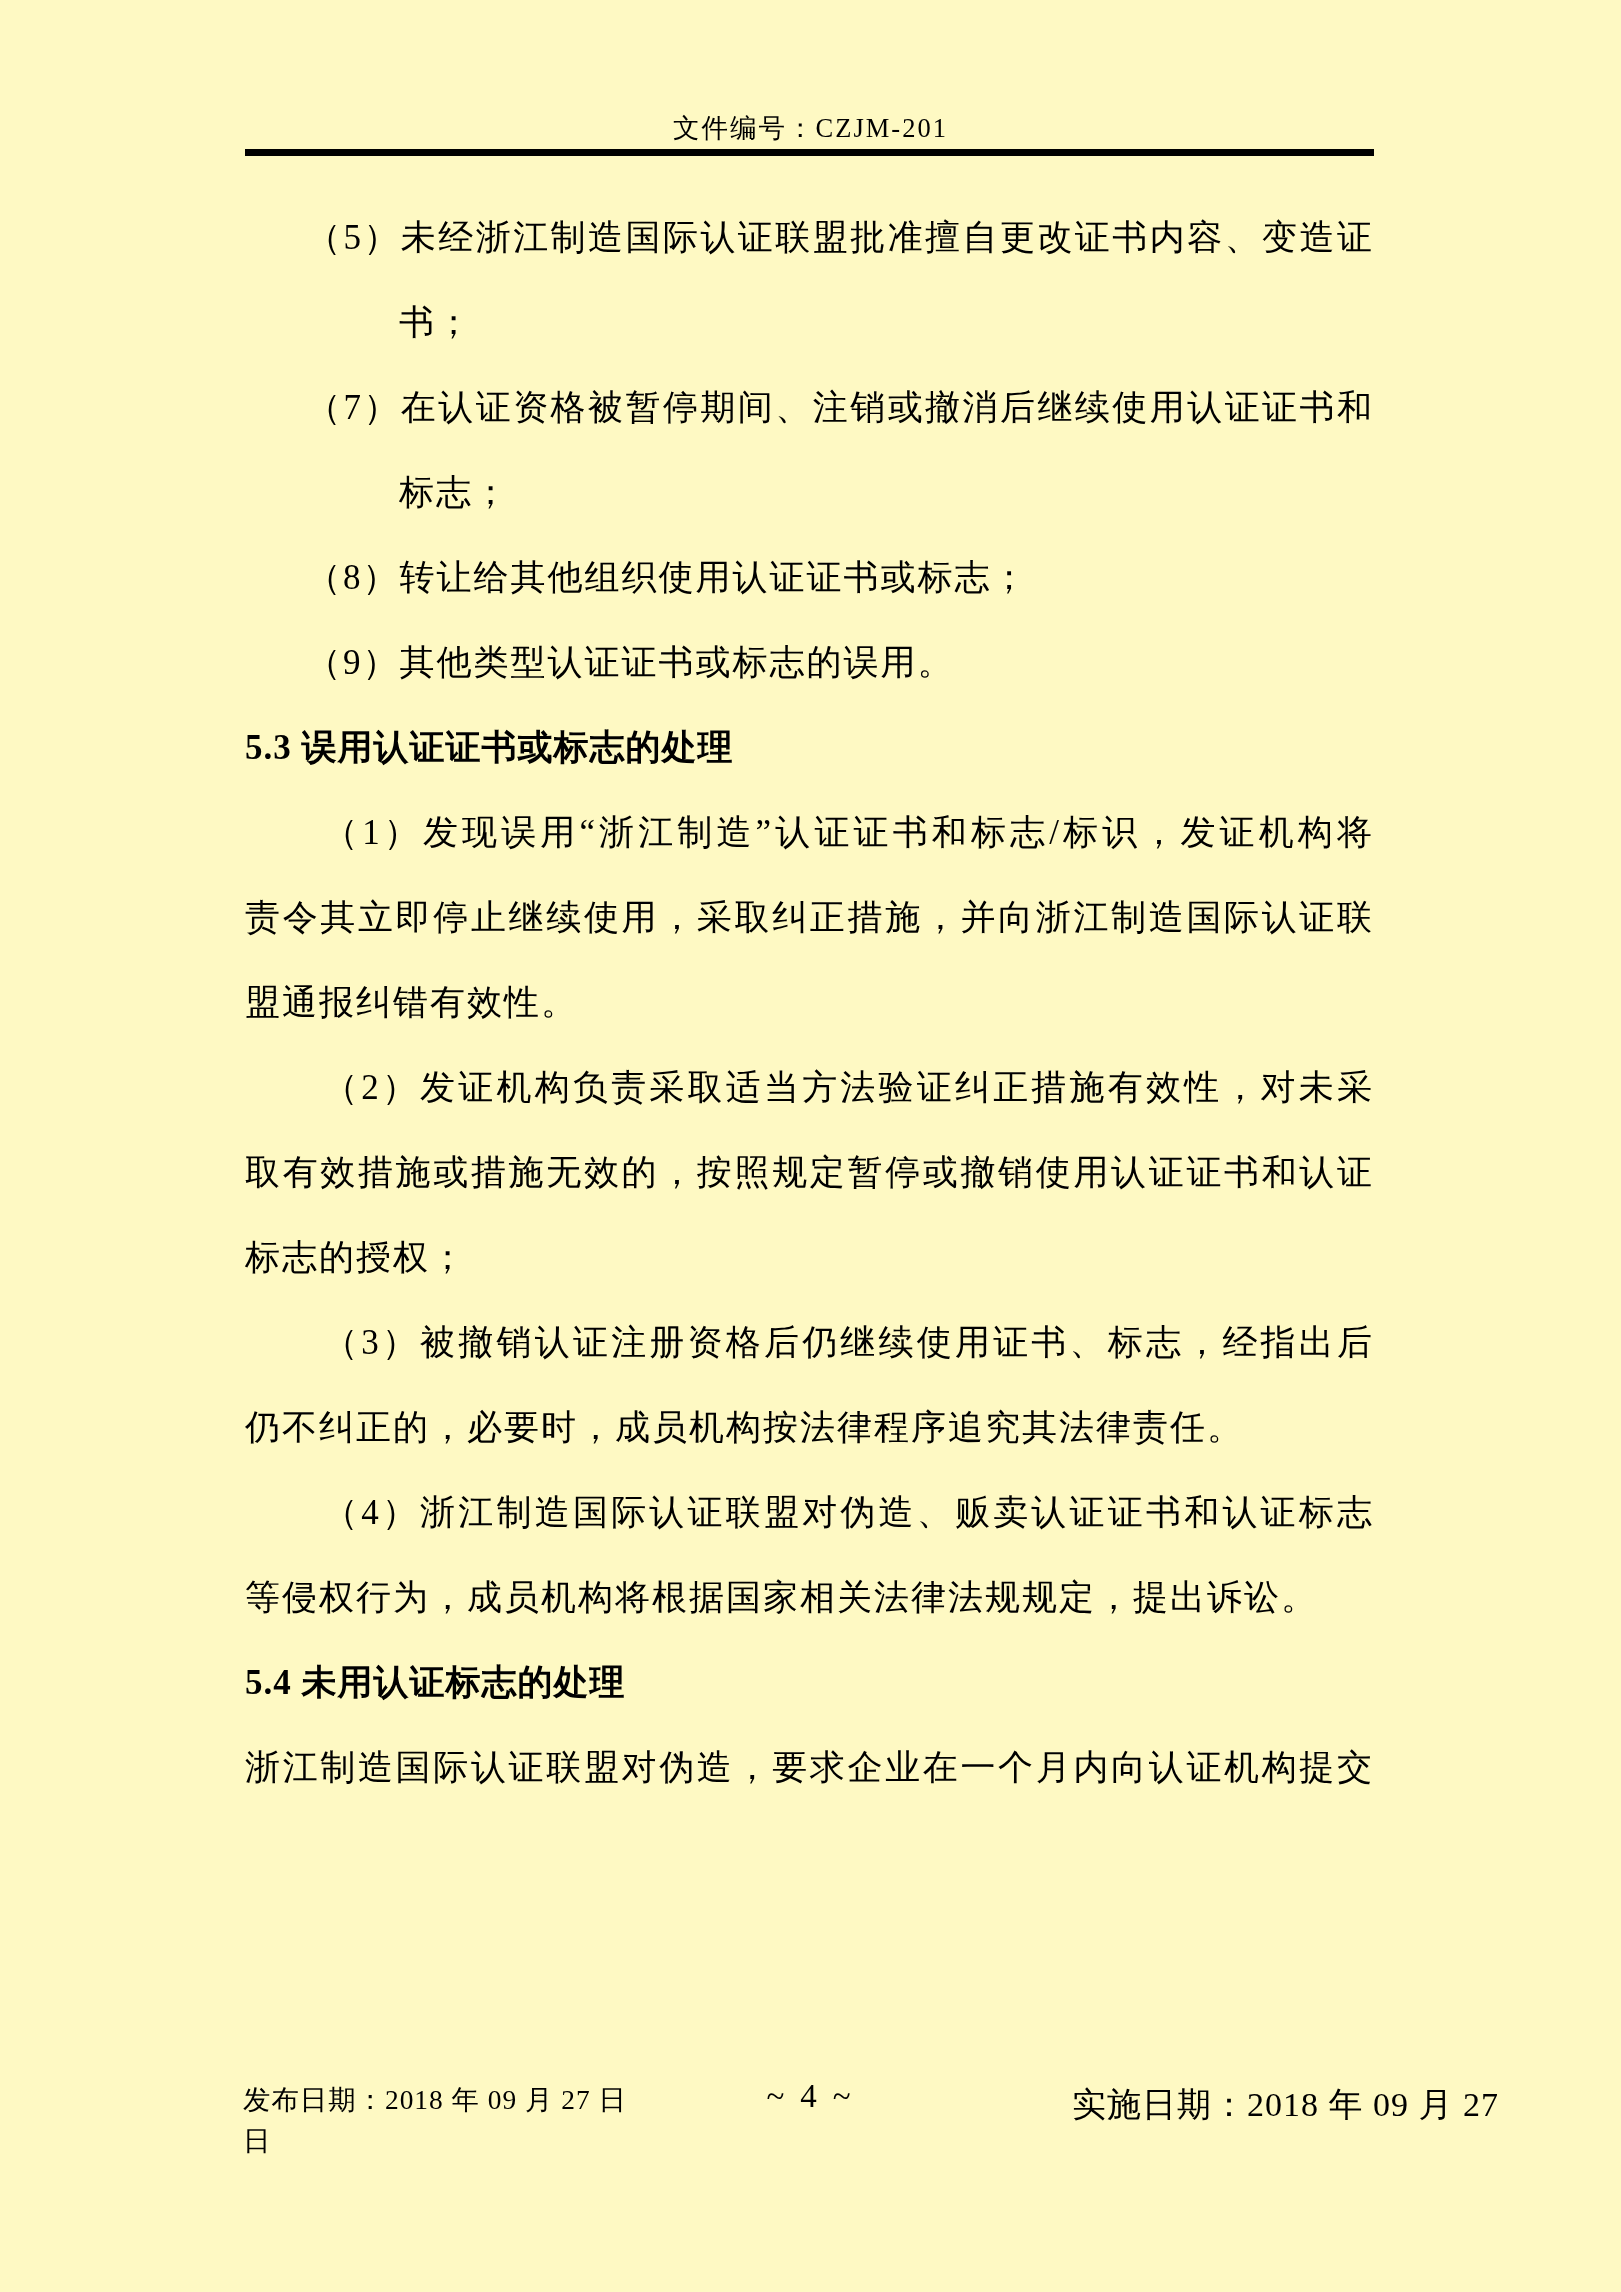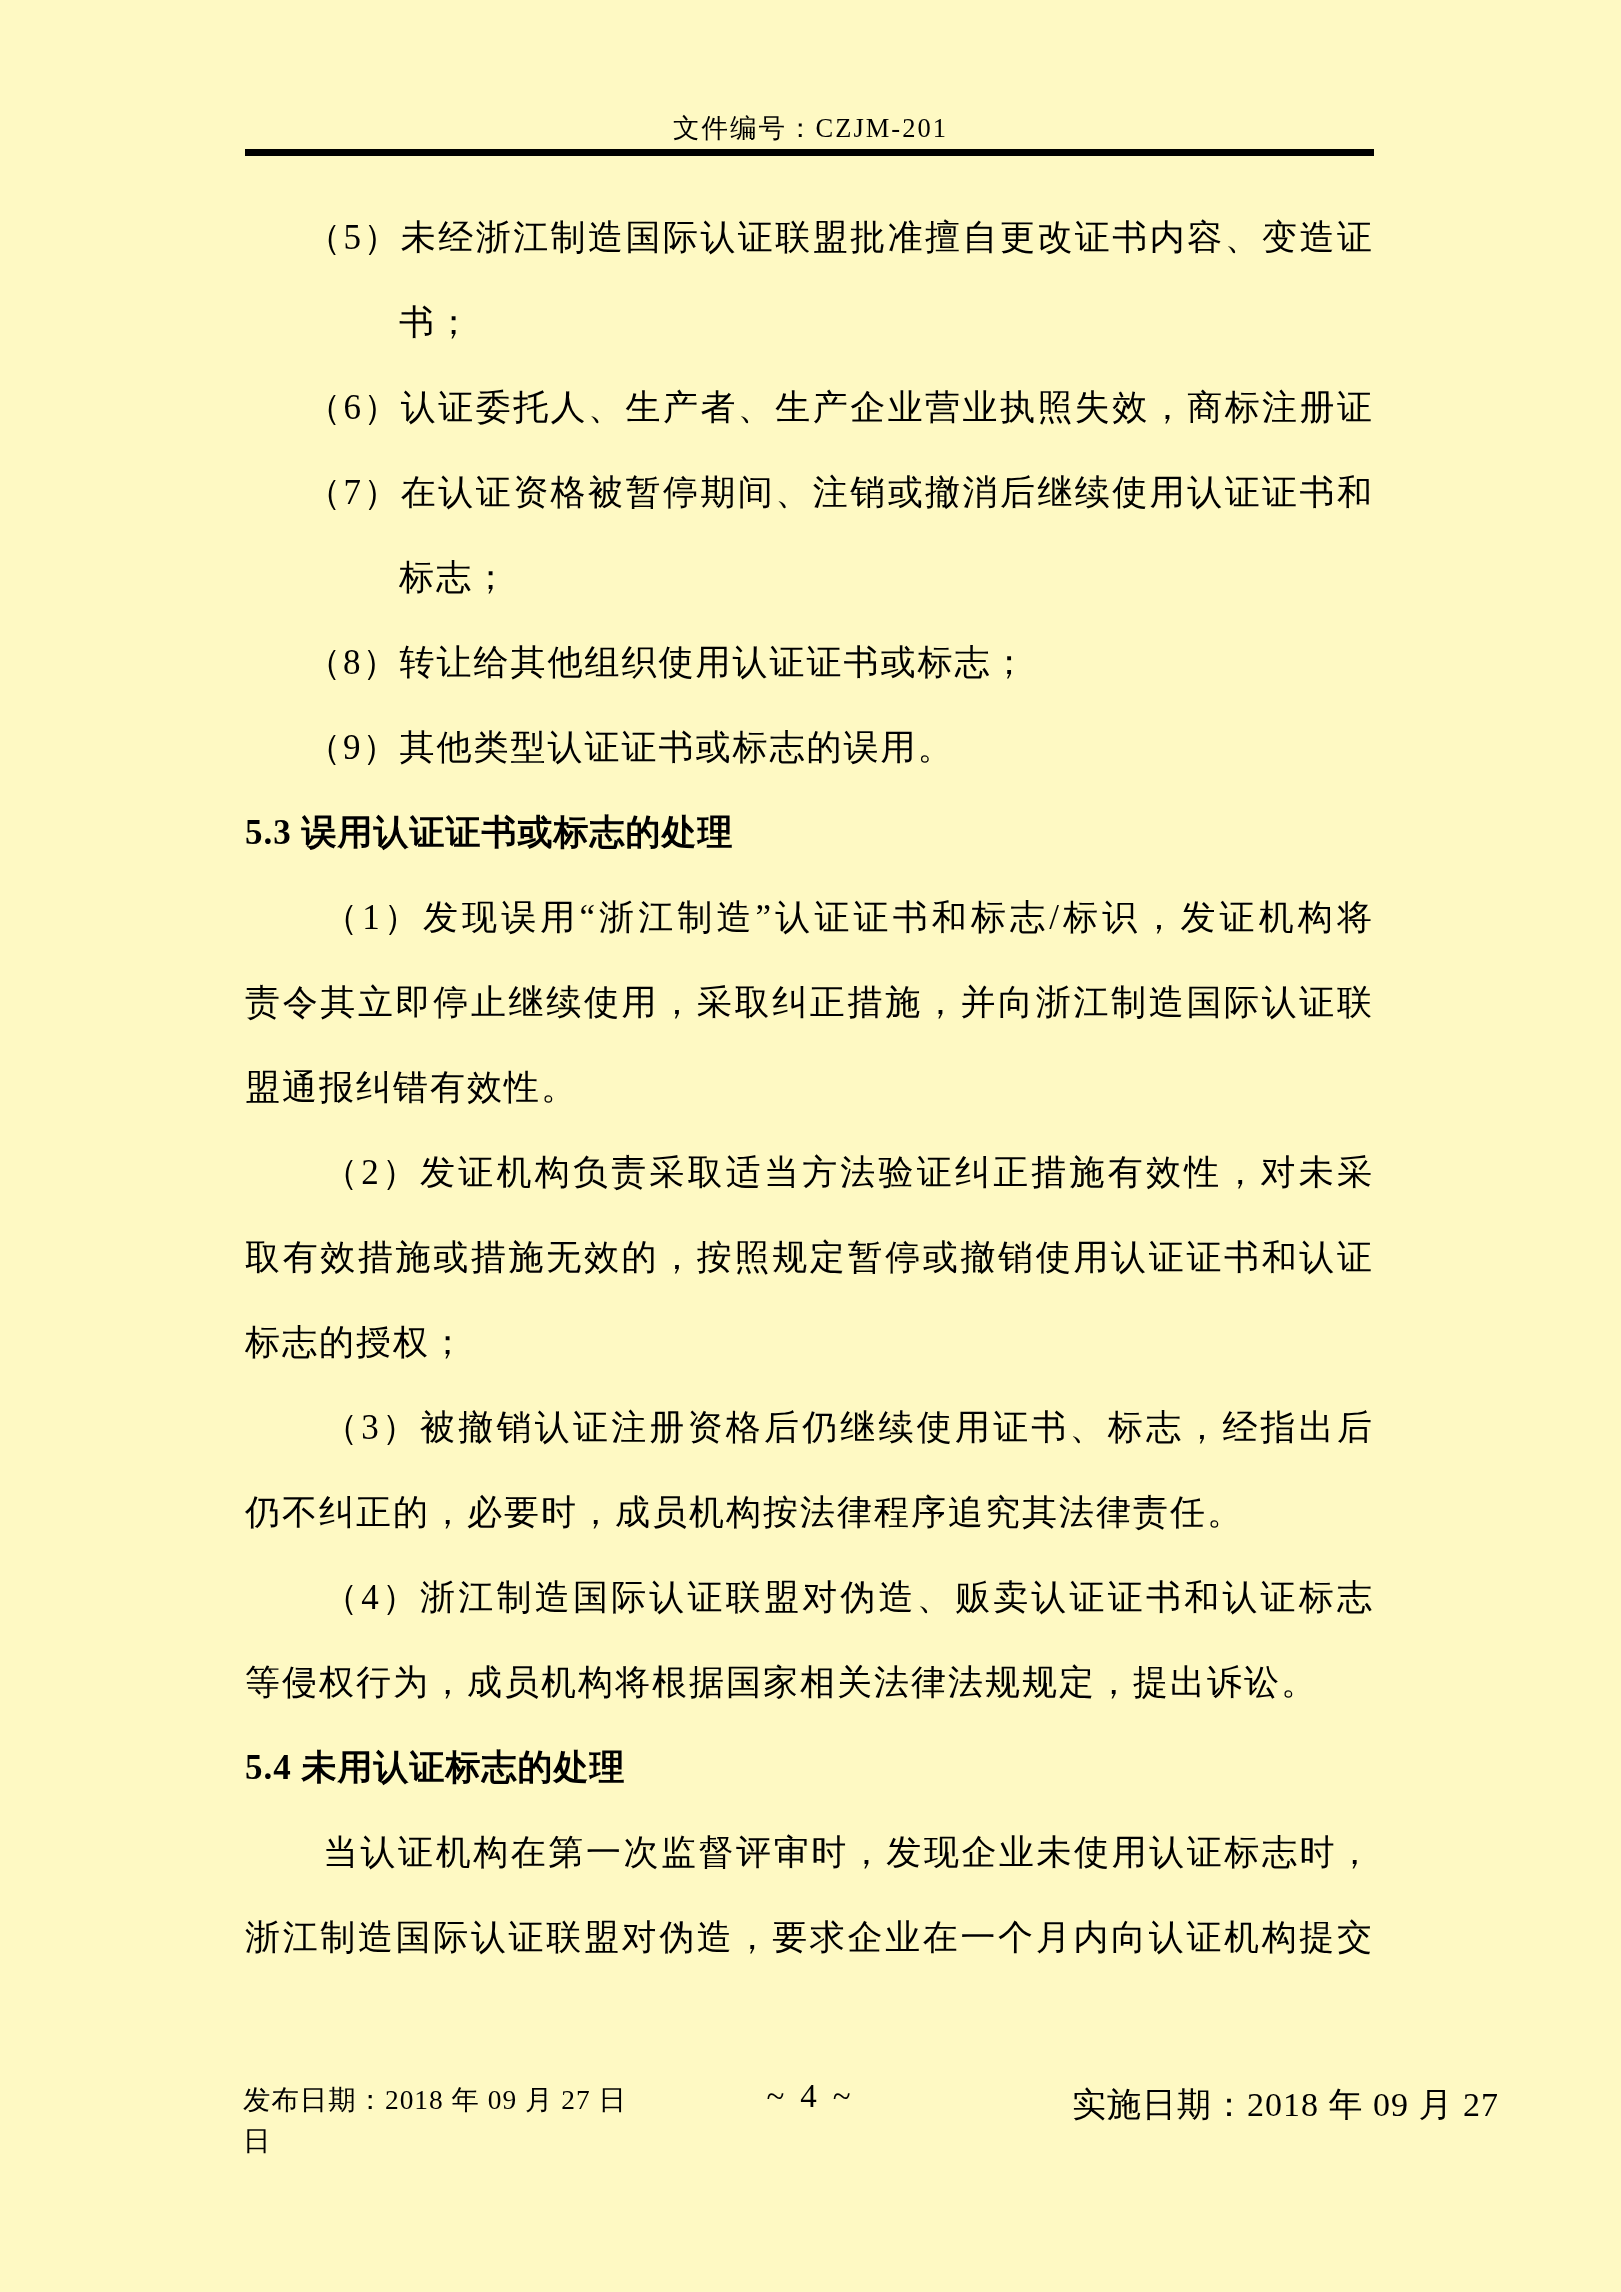--- a/index.html
+++ b/index.html
@@ -94,38 +94,36 @@
 <body>
 
 <div class="page">
 
   <div class="doc-header">文件编号：CZJM-201</div>
   <div class="header-rule"></div>
 
   <div class="doc-body">
     <div class="line list-first fill">（5）未经浙江制造国际认证联盟批准擅自更改证书内容、变造证</div>
     <div class="line list-cont">书；</div>
-    <div class="line list-first fill">（6）认证委托人、生产者、生产企业营业执照失效，商标注册证</div>
     <div class="line list-first fill">（7）在认证资格被暂停期间、注销或撤消后继续使用认证证书和</div>
     <div class="line list-cont">标志；</div>
     <div class="line list-first">（8）转让给其他组织使用认证证书或标志；</div>
     <div class="line list-first">（9）其他类型认证证书或标志的误用。</div>
     <div class="line heading">5.3 误用认证证书或标志的处理</div>
     <div class="line para-first fill">（1）发现误用“浙江制造”认证证书和标志/标识，发证机构将</div>
     <div class="line fill">责令其立即停止继续使用，采取纠正措施，并向浙江制造国际认证联</div>
     <div class="line">盟通报纠错有效性。</div>
     <div class="line para-first fill">（2）发证机构负责采取适当方法验证纠正措施有效性，对未采</div>
     <div class="line fill">取有效措施或措施无效的，按照规定暂停或撤销使用认证证书和认证</div>
     <div class="line">标志的授权；</div>
     <div class="line para-first fill">（3）被撤销认证注册资格后仍继续使用证书、标志，经指出后</div>
     <div class="line">仍不纠正的，必要时，成员机构按法律程序追究其法律责任。</div>
     <div class="line para-first fill">（4）浙江制造国际认证联盟对伪造、贩卖认证证书和认证标志</div>
     <div class="line">等侵权行为，成员机构将根据国家相关法律法规规定，提出诉讼。</div>
     <div class="line heading">5.4 未用认证标志的处理</div>
-    <div class="line para-first fill">当认证机构在第一次监督评审时，发现企业未使用认证标志时，</div>
     <div class="line fill">浙江制造国际认证联盟对伪造，要求企业在一个月内向认证机构提交</div>
   </div>
 
   <div class="footer-release">发布日期：2018 年 09 月 27 日</div>
   <div class="footer-page">~ 4 ~</div>
   <div class="footer-implement">实施日期：2018 年 09 月 27</div>
   <div class="footer-wrap">日</div>
 
 </div>
 

